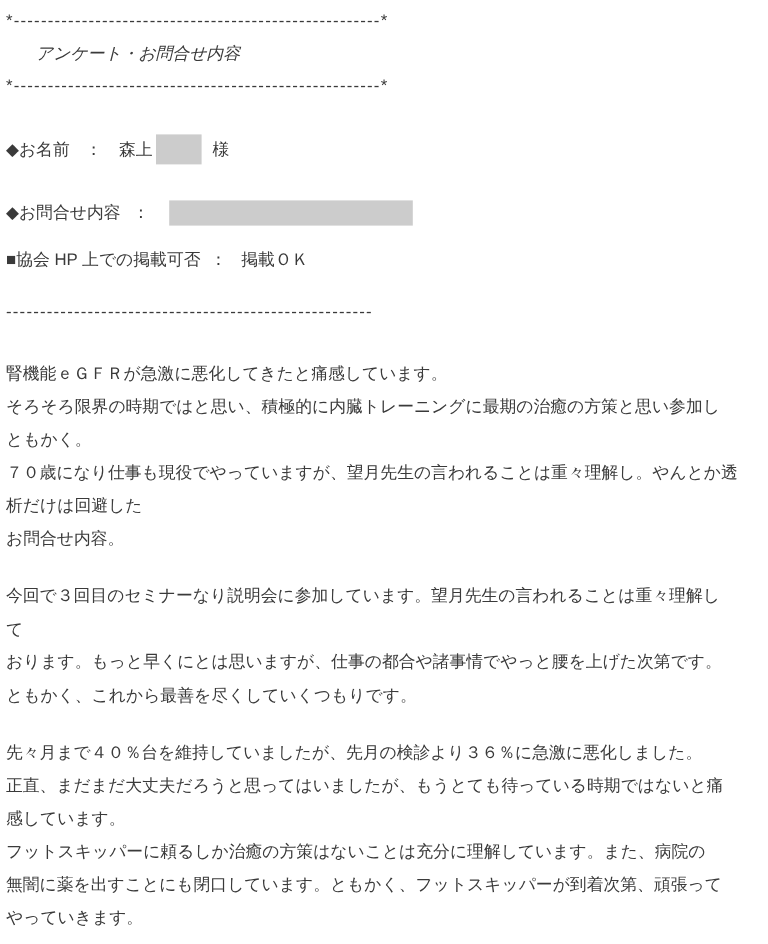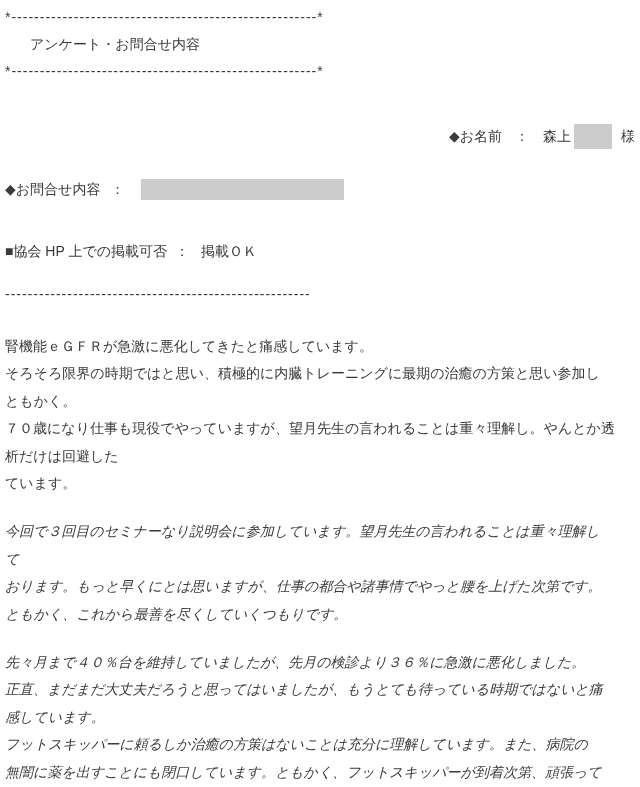--- a/index.html
+++ b/index.html
@@ -21,28 +21,29 @@
   .border-line, .divider-line {
     line-height: 27px;
     white-space: nowrap;
     letter-spacing: 1px;
     overflow: hidden;
   }
   .title-line {
     line-height: 27px;
     padding-left: 25px;
     white-space: nowrap;
+    font-style: italic;
   }
   .field-row {
     line-height: 27px;
     white-space: nowrap;
   }
-  .row-name  { margin-top: 38px; text-align: right; }
+  .row-name  { margin-top: 26px; }
   .row-email { margin-top: 26px; }
-  .row-hp    { margin-top: 35px; }
+  .row-hp    { margin-top: 12px; }
   .divider-line { margin-top: 16px; }
   .sep-name  { margin-left: 13px; }
   .val-name  { margin-left: 14px; }
   .suffix-name { margin-left: 9px; }
   .sep-email { margin-left: 10px; }
   .sep-hp    { margin-left: 8px; }
   .val-hp    { margin-left: 12px; }
   .redact {
     display: inline-block;
     background: #cccccc;
@@ -53,21 +54,21 @@
     margin-left: 3px;
     vertical-align: -8px;
   }
   .redact-email {
     width: 203px;
     height: 21px;
     margin-left: 17px;
     vertical-align: -6px;
   }
   .body-text { margin-top: 25px; }
-  .paragraph + .paragraph { margin-top: 21px; font-style: italic; }
+  .paragraph + .paragraph { margin-top: 21px; }
   .text-line {
     line-height: 27.4px;
     white-space: nowrap;
     overflow: hidden;
   }
 </style>
 </head>
 <body>
 
 <div class="page">
@@ -90,21 +91,21 @@
 
   <div class="divider-line">------------------------------------------------------</div>
 
   <div class="body-text">
     <div class="paragraph">
       <div class="text-line">腎機能ｅＧＦＲが急激に悪化してきたと痛感しています。</div>
       <div class="text-line">そろそろ限界の時期ではと思い、積極的に内臓トレーニングに最期の治癒の方策と思い参加し</div>
       <div class="text-line">ともかく。</div>
       <div class="text-line">７０歳になり仕事も現役でやっていますが、望月先生の言われることは重々理解し。やんとか透</div>
       <div class="text-line">析だけは回避した</div>
-      <div class="text-line">ています。</div>
+      <div class="text-line">お問合せ内容。</div>
     </div>
     <div class="paragraph">
       <div class="text-line">今回で３回目のセミナーなり説明会に参加しています。望月先生の言われることは重々理解し</div>
       <div class="text-line">て</div>
       <div class="text-line">おります。もっと早くにとは思いますが、仕事の都合や諸事情でやっと腰を上げた次第です。</div>
       <div class="text-line">ともかく、これから最善を尽くしていくつもりです。</div>
     </div>
     <div class="paragraph">
       <div class="text-line">先々月まで４０％台を維持していましたが、先月の検診より３６％に急激に悪化しました。</div>
       <div class="text-line">正直、まだまだ大丈夫だろうと思ってはいましたが、もうとても待っている時期ではないと痛</div>

